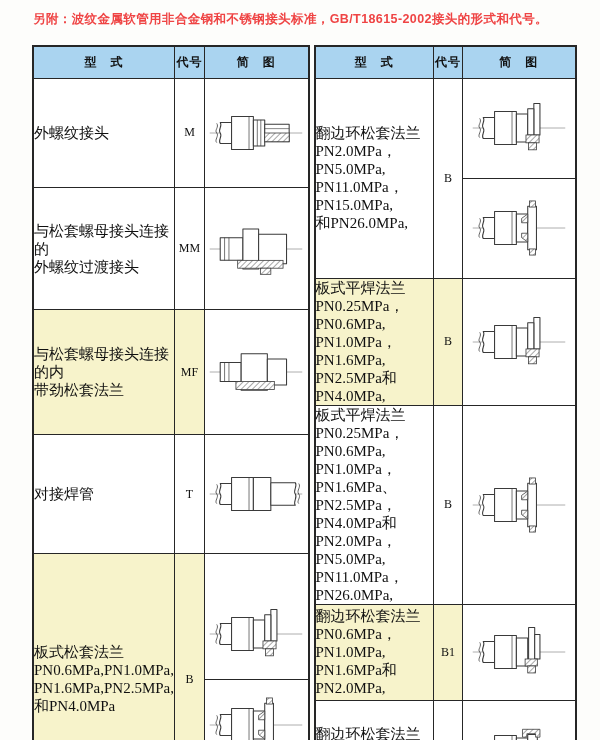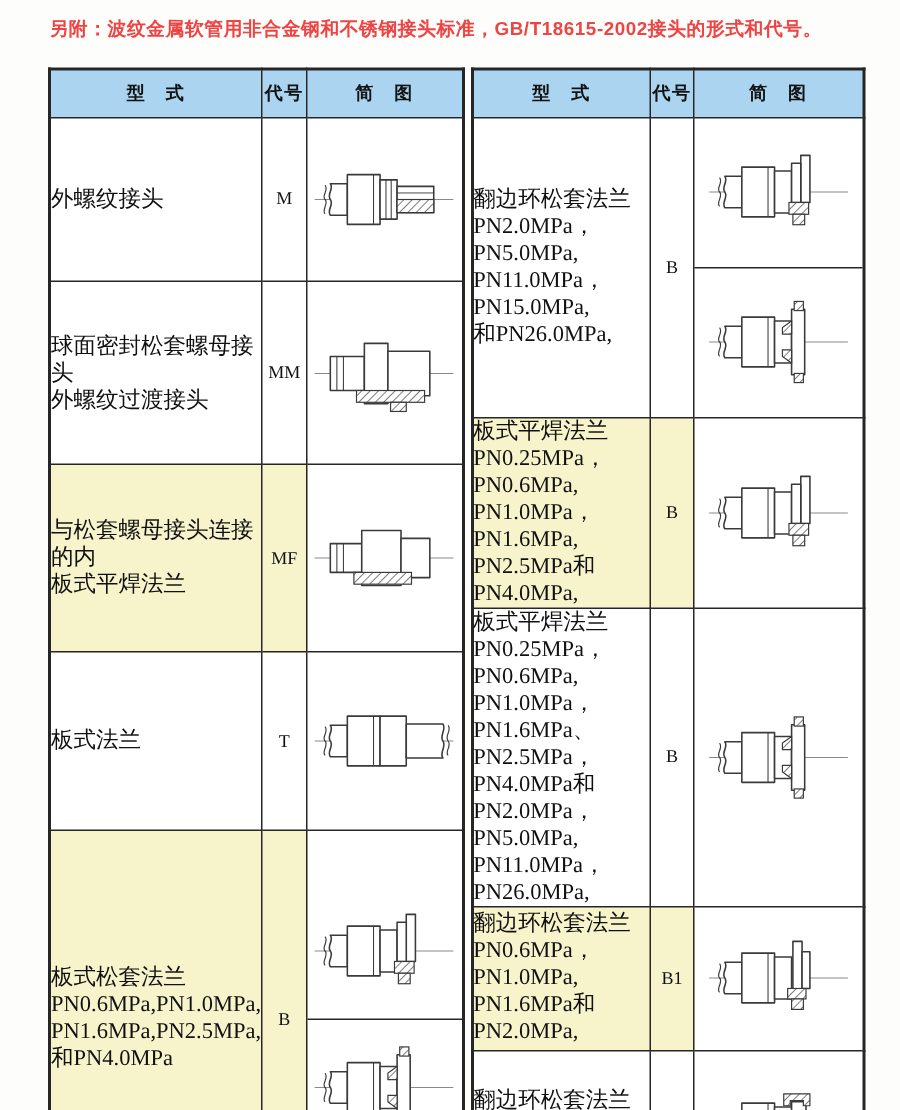--- a/index.html
+++ b/index.html
@@ -76,58 +76,58 @@
                 <line x1="56.5" y1="17" x2="56.5" y2="47" stroke="#3a3a3a" stroke-width="0.8"></line>
                 <line x1="60.5" y1="17" x2="60.5" y2="47" stroke="#3a3a3a" stroke-width="0.8"></line>
                 <rect x="65" y="22" width="28" height="20" stroke="#3a3a3a" stroke-width="1.2" fill="#ffffff" stroke-linejoin="round"></rect>
                 <line x1="65" y1="27" x2="93" y2="27" stroke="#3a3a3a" stroke-width="0.7"></line>
                 <rect x="65" y="32" width="28" height="10" fill="url(#hatch)" stroke="#3a3a3a" stroke-width="0.9"></rect>
               </svg>
             </div>
         </td>
       </tr>
       <tr style="height:89px">
-        <td class="ct">球面密封松套螺母接头
+        <td class="ct">与松套螺母接头连接的
 外螺纹过渡接头</td>
         <td class="cc">MM</td>
         <td class="cd">
           <div class="diag">
               <svg width="96" height="58" viewBox="0 0 110 64" xmlns="http://www.w3.org/2000/svg">
                 <line x1="2" y1="32" x2="108" y2="32" stroke="#8a8a8a" stroke-width="0.8"></line>
                 <rect x="14" y="19" width="26" height="26" stroke="#3a3a3a" stroke-width="1.2" fill="#ffffff" stroke-linejoin="round"></rect>
                 <line x1="19" y1="19" x2="19" y2="45" stroke="#3a3a3a" stroke-width="0.8"></line>
                 <line x1="24" y1="19" x2="24" y2="45" stroke="#3a3a3a" stroke-width="0.8"></line>
                 <rect x="40" y="9" width="18" height="46" stroke="#3a3a3a" stroke-width="1.2" fill="#ffffff" stroke-linejoin="round"></rect>
                 <rect x="58" y="15" width="32" height="34" stroke="#3a3a3a" stroke-width="1.2" fill="#ffffff" stroke-linejoin="round"></rect>
                 <rect x="34" y="45" width="52" height="9" fill="url(#hatch)" stroke="#3a3a3a" stroke-width="0.9"></rect>
                 <rect x="60" y="54" width="12" height="7" fill="url(#hatch)" stroke="#3a3a3a" stroke-width="0.9"></rect>
               </svg>
             </div>
         </td>
       </tr>
       <tr style="height:91px">
         <td class="ct hl">与松套螺母接头连接的内
-板式平焊法兰</td>
+带劲松套法兰</td>
         <td class="cc hl">MF</td>
         <td class="cd">
           <div class="diag">
               <svg width="96" height="58" viewBox="0 0 110 64" xmlns="http://www.w3.org/2000/svg">
                 <line x1="2" y1="32" x2="108" y2="32" stroke="#8a8a8a" stroke-width="0.8"></line>
                 <rect x="14" y="21" width="24" height="22" stroke="#3a3a3a" stroke-width="1.2" fill="#ffffff" stroke-linejoin="round"></rect>
                 <line x1="19" y1="21" x2="19" y2="43" stroke="#3a3a3a" stroke-width="0.8"></line>
                 <line x1="24" y1="21" x2="24" y2="43" stroke="#3a3a3a" stroke-width="0.8"></line>
                 <rect x="38" y="11" width="30" height="42" stroke="#3a3a3a" stroke-width="1.2" fill="#ffffff" stroke-linejoin="round"></rect>
                 <rect x="68" y="17" width="22" height="30" stroke="#3a3a3a" stroke-width="1.2" fill="#ffffff" stroke-linejoin="round"></rect>
                 <rect x="32" y="43" width="44" height="9" fill="url(#hatch)" stroke="#3a3a3a" stroke-width="0.9"></rect>
               </svg>
             </div>
         </td>
       </tr>
       <tr style="height:87px">
-        <td class="ct">板式法兰</td>
+        <td class="ct">对接焊管</td>
         <td class="cc">T</td>
         <td class="cd">
           <div class="diag">
               <svg width="96" height="58" viewBox="0 0 110 64" xmlns="http://www.w3.org/2000/svg">
                 <line x1="2" y1="32" x2="108" y2="32" stroke="#8a8a8a" stroke-width="0.8"></line>
                 <path d="M27 20 H14 c3 4 -3 8 0 12 c3 4 -3 8 0 12 H27 V20" stroke="#3a3a3a" stroke-width="1.2" fill="#ffffff" stroke-linejoin="round"></path>
                 <path d="M10 21 c3 4 -3 8 0 11 c3 3 -3 8 0 11" fill="none" stroke="#3a3a3a" stroke-width="0.9"></path>
                 <rect x="27" y="13" width="25" height="38" stroke="#3a3a3a" stroke-width="1.2" fill="#ffffff" stroke-linejoin="round"></rect>
                 <line x1="47" y1="13" x2="47" y2="51" stroke="#3a3a3a" stroke-width="0.8"></line>
                 <rect x="52" y="13" width="20" height="38" stroke="#3a3a3a" stroke-width="1.2" fill="#ffffff" stroke-linejoin="round"></rect>

